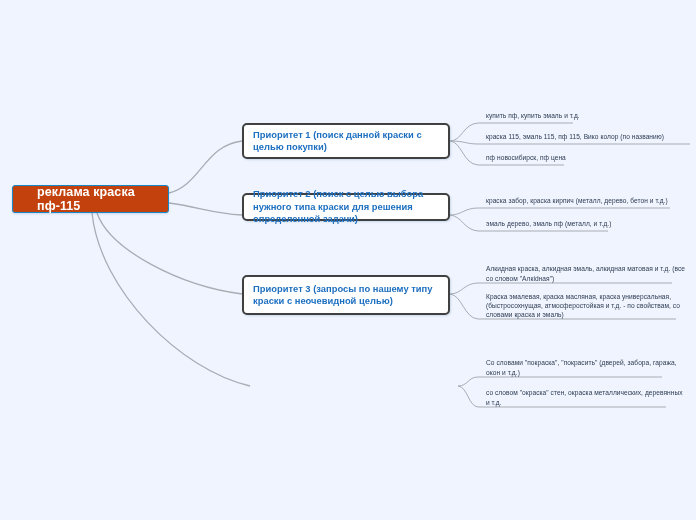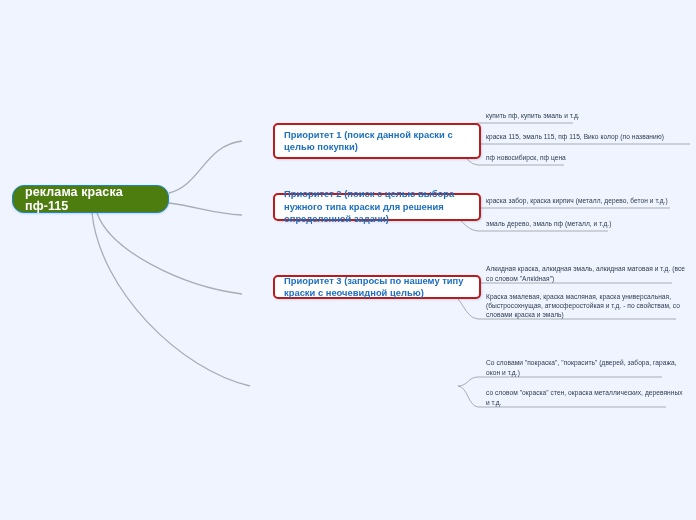--- a/index.html
+++ b/index.html
@@ -31,53 +31,52 @@
   .node {
     position: absolute;
     box-sizing: border-box;
   }
   
   .root-node {
     left: 12px;
     top: 185px;
     width: 157px;
     height: 28px;
-    background: #4d7c0f;
+    background: #c2410c;
     border: 1px solid #1688c7;
-    border-radius: 12px;
+    border-radius: 3px;
     color: #ffffff;
     font-size: 12.5px;
     font-weight: bold;
     display: flex;
     align-items: center;
-    padding: 0 12px;
+    padding: 0 24px;
     letter-spacing: 0.1px;
     box-shadow: 0 1px 2px rgba(30,80,140,0.18);
   }
   
   .branch-node {
     background: #ffffff;
-    border: 2px solid #b91c1c;
+    border: 2px solid #404040;
     border-radius: 5px;
     color: #1d6fc0;
     font-size: 9.4px;
     font-weight: bold;
     line-height: 12.5px;
     display: flex;
     align-items: center;
     padding: 0 9px;
     box-shadow: 1px 1px 2px rgba(70,120,170,0.22);
-    margin-left: 31px;
   }
   .branch-node span {
     display: block;
   }
   #branch-1 { left: 242px; top: 123px; width: 208px; height: 36px; }
   #branch-2 { left: 242px; top: 193px; width: 208px; height: 28px; }
-  #branch-3 { left: 242px; top: 275px; width: 208px; height: 24px; }
+  #branch-3 { left: 242px; top: 275px; width: 208px; height: 40px; }
   #branch-4 { left: 250px; top: 368px; width: 208px; height: 35px; }
 
   
   .leaf-node {
     color: #2c3b52;
     font-size: 6.6px;
     line-height: 9.2px;
     padding: 2px 4px 3px 8px;
     display: flex;
     align-items: center;

